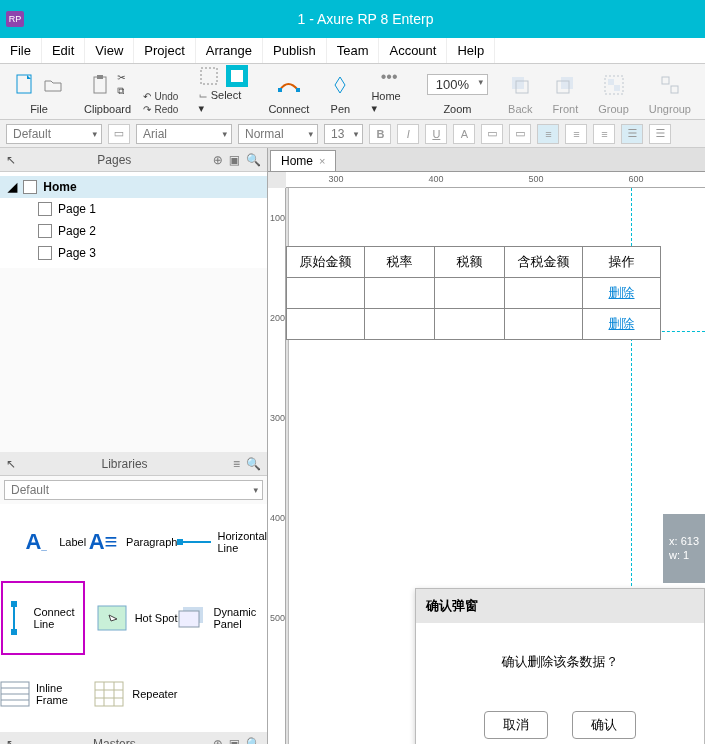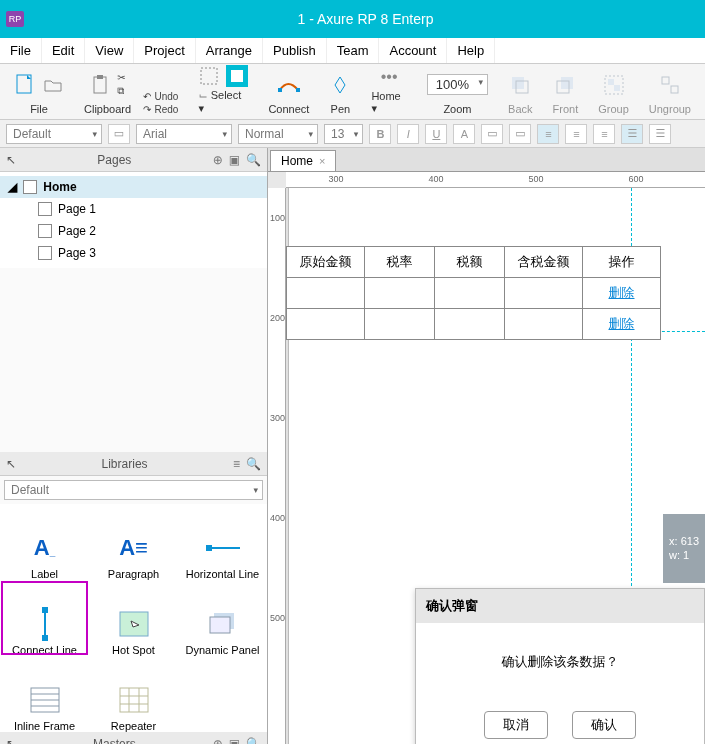--- a/index.html
+++ b/index.html
@@ -29,21 +29,21 @@
   .panel-header .ptitle { flex:1; text-align:center; font-weight:normal;}
   .panel-header .picons { display:flex; gap:6px; color:#777;}
   .tree { background:#fff; padding:4px 0; }
   .tree-row { display:flex; align-items:center; height:22px; padding-left:8px; gap:6px; cursor:pointer;}
   .tree-row.home { background:#d8ecf5; font-weight:bold;}
   .tree-row.child { padding-left:38px; font-weight:normal;}
   .tree-icon { width:14px; height:14px; border:1px solid #888; background:#fff; font-size:8px; display:flex; align-items:center; justify-content:center;}
   .spacer-panel { flex:1; background:#fafafa;}
   .lib-combo { margin:4px; }
   .lib-grid { display:grid; grid-template-columns: repeat(3,1fr); background:#fff; }
-  .lib-item { display:flex; flex-direction:column; align-items:center; justify-content:flex-end; height:76px; font-size:11px; gap:6px; cursor:pointer;}
+  .lib-item { display:flex; align-items:center; justify-content:flex-end; height:76px; font-size:11px; gap:6px; cursor:pointer;}
   .lib-item.selected { outline:2px solid #c400c4; outline-offset:-3px;}
   .lib-icon { width:34px; height:28px; display:flex; align-items:center; justify-content:center;}
   .canvas-area { flex:1; position:relative; background:#e8e8e8; overflow:hidden;}
   .tabs { background:#e0e0e0; height:24px; display:flex; align-items:flex-end; border-bottom:1px solid #999;}
   .tab { background:#fff; border:1px solid #999; border-bottom:none; padding:3px 10px; margin-left:2px; font-size:12px; display:flex; align-items:center; gap:6px;}
   .tab .x { color:#999; cursor:pointer; font-size:11px;}
   .ruler-h { position:absolute; top:24px; left:18px; right:0; height:16px; background:#fff; border-bottom:1px solid #aaa; font-size:9px; color:#666;}
   .ruler-h span { position:absolute; top:2px; transform:translateX(-50%);}
   .ruler-v { position:absolute; top:40px; left:0; bottom:0; width:18px; background:#fff; border-right:1px solid #aaa; font-size:9px; color:#666;}
   .ruler-v span { position:absolute; left:2px; transform:translateY(-50%); writing-mode:horizontal-tb;}

